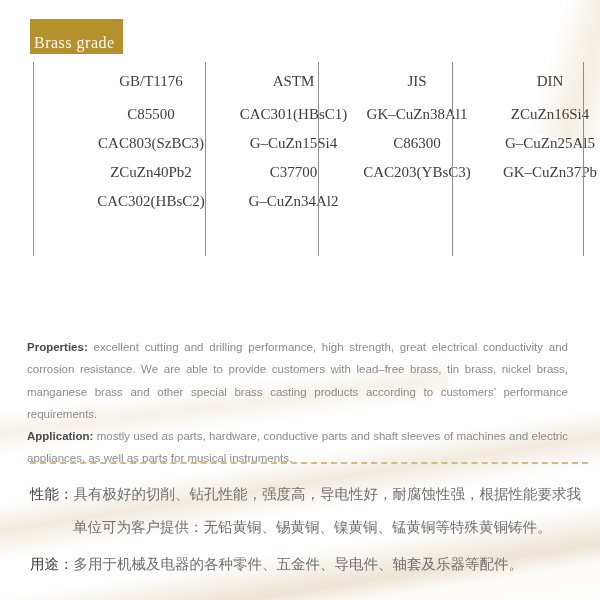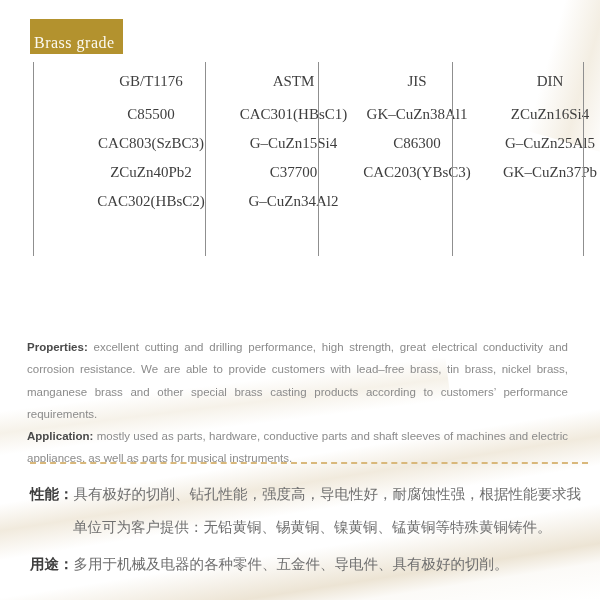--- a/index.html
+++ b/index.html
@@ -57,21 +57,21 @@
 
   
   .dash-divider{position:absolute;left:30px;top:462px;width:558px;height:0;
     border-top:2px dashed var(--dashed-tan,#d9b87b);z-index:1;}
 
   
   .cn-block{position:absolute;left:30px;top:478px;width:560px;z-index:1;}
   .cn{margin:0;font-size:14.5px;line-height:33px;color:var(--cn-text,#6f6f6f);
       padding-left:43px;text-indent:-43px;}
   .cn + .cn{margin-top:4px;}
-  .cn-label{font-weight:bold;color:#3d3d3d;}
+  .cn-label{font-weight:normal;color:#3d3d3d;}
 </style>
 </head>
 <body>
 
 <div id="page">
 
   <div class="streak" id="s1"></div>
   <div class="streak" id="s2"></div>
   <div class="streak" id="s3"></div>
   <div class="streak" id="s4"></div>
@@ -113,16 +113,16 @@
 
   <div class="en-block">
     <p class="en"><span class="en-label">Properties:</span> <span>excellent cutting and drilling performance, high strength, great electrical conductivity and corrosion resistance. We are able to provide customers with lead–free brass, tin brass, nickel brass, manganese brass and other special brass casting products according to customers’  performance requirements.</span></p>
     <p class="en"><span class="en-label">Application:</span> <span>mostly used as parts, hardware, conductive parts and shaft sleeves of machines and electric appliances, as well as parts for musical instruments.</span></p>
   </div>
 
   <div class="dash-divider"></div>
 
   <div class="cn-block">
     <p class="cn"><span class="cn-label">性能：</span><span>具有极好的切削、钻孔性能，强度高，导电性好，耐腐蚀性强，根据性能要求我单位可为客户提供：无铅黄铜、锡黄铜、镍黄铜、锰黄铜等特殊黄铜铸件。</span></p>
-    <p class="cn"><span class="cn-label">用途：</span><span>多用于机械及电器的各种零件、五金件、导电件、具有极好的切削。</span></p>
+    <p class="cn"><span class="cn-label">用途：</span><span>多用于机械及电器的各种零件、五金件、导电件、轴套及乐器等配件。</span></p>
   </div>
 
 </div>
 
 </body></html>

